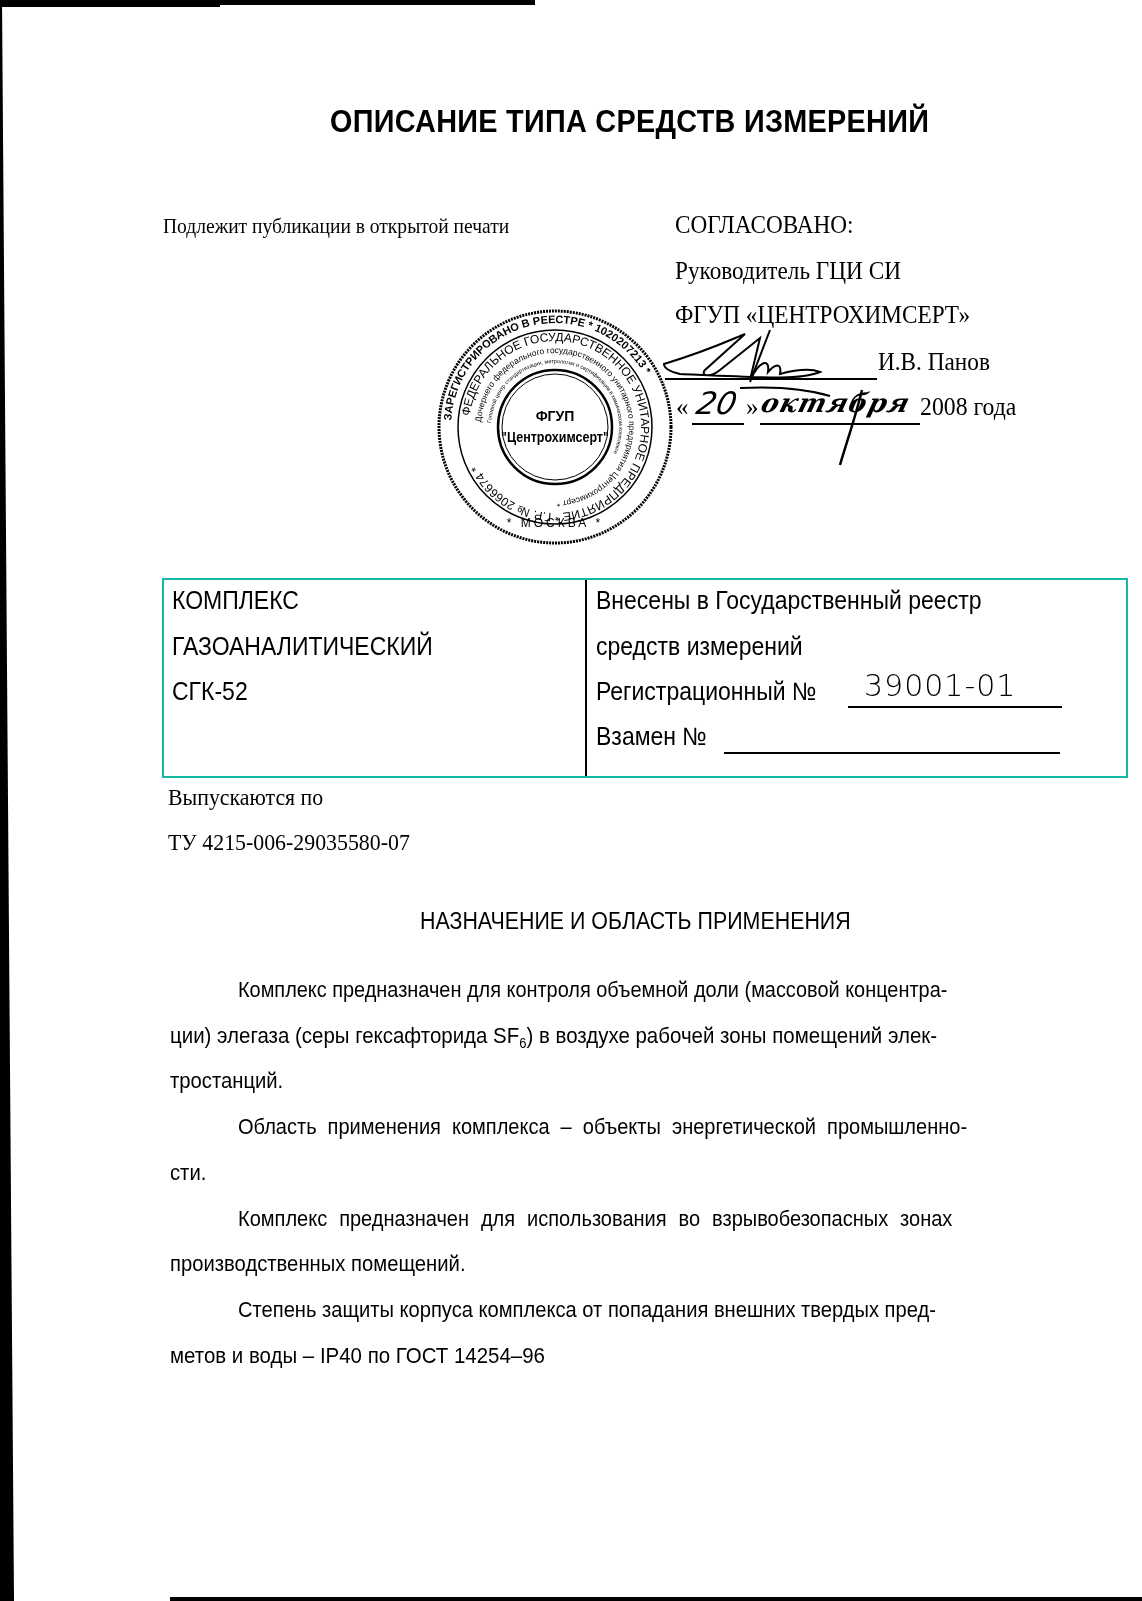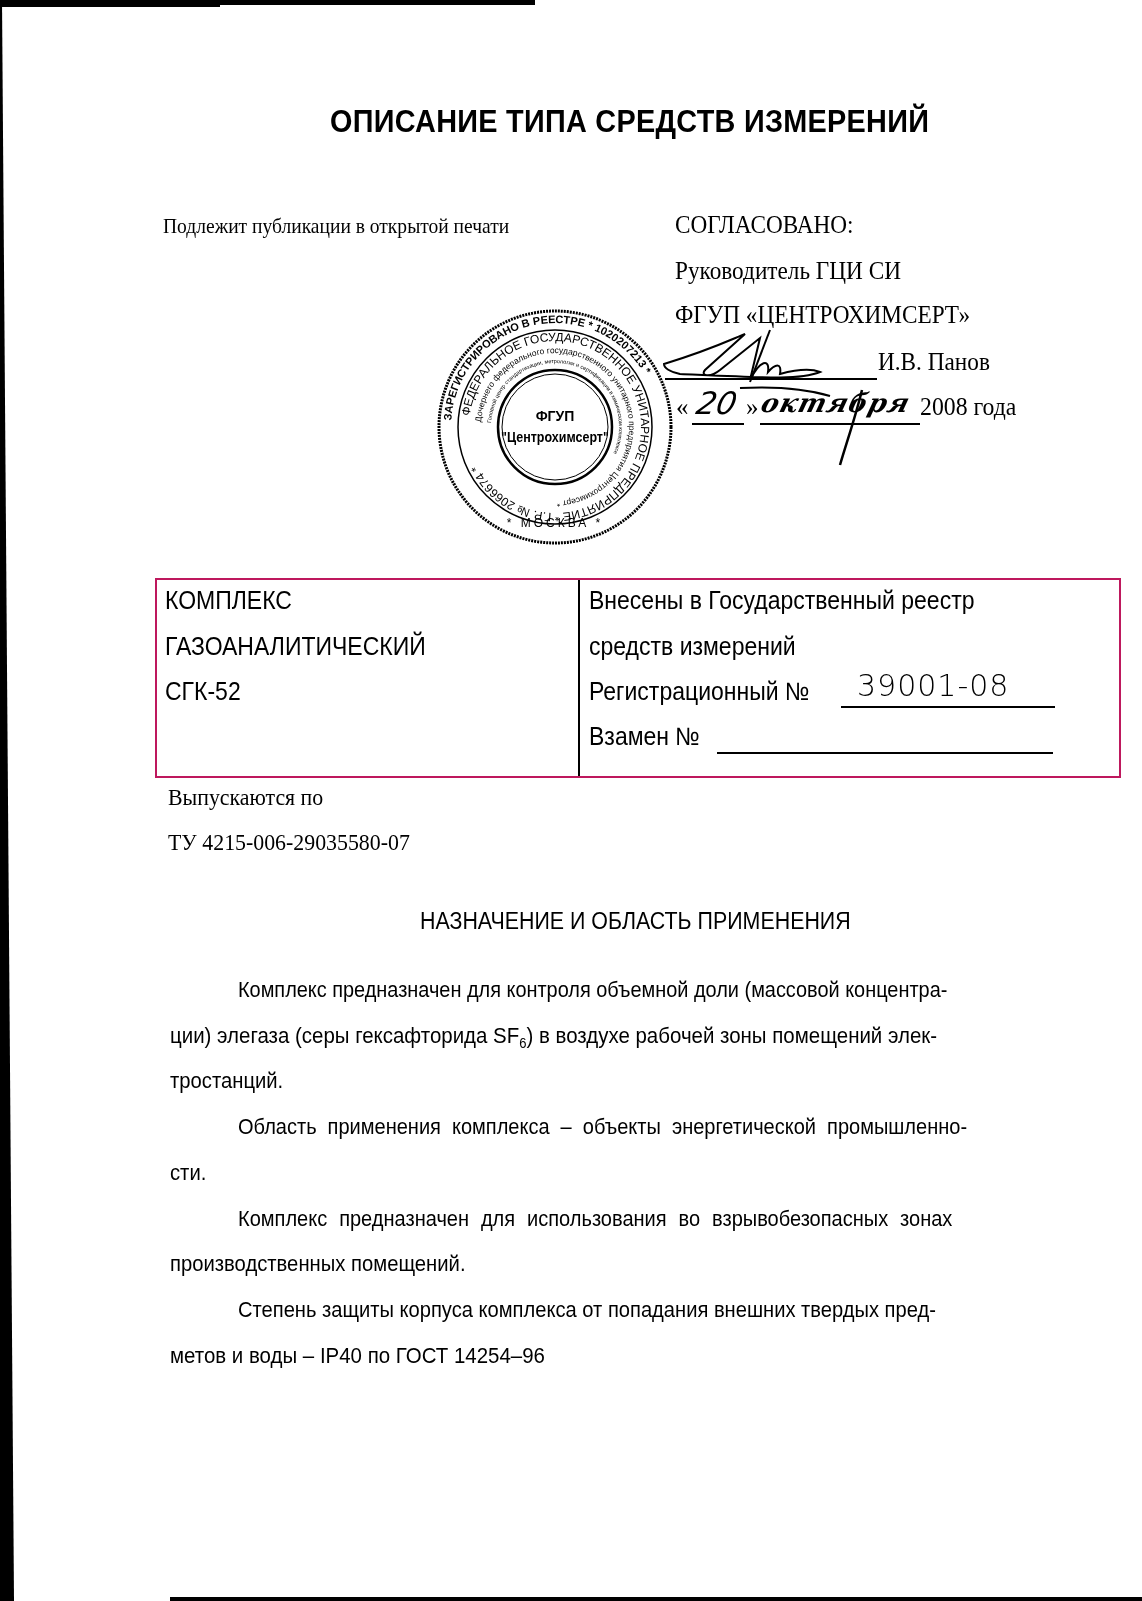--- a/index.html
+++ b/index.html
@@ -31,21 +31,21 @@
     .date-day-line { position: absolute; left: 692px; top: 423px; width: 52px; height: 1.5px; background: #000; }
     .date-day { left: 697px; top: 385px; font-size: 31px; font-style: italic; font-family: "DejaVu Sans", sans-serif; transform: skewX(-12deg); }
     .date-close { left: 746px; top: 393px; font-size: 25px; }
     .date-month-line { position: absolute; left: 760px; top: 423px; width: 160px; height: 1.5px; background: #000; }
     .date-month { left: 762px; top: 388px; font-size: 26px; font-style: italic; font-weight: bold; font-family: "DejaVu Serif", serif; letter-spacing: 1px; transform: skewX(-15deg); }
     .date-year { left: 920px; top: 393px; font-size: 25px; transform: scaleX(0.95); transform-origin: left top; }
 
     .stamp { position: absolute; left: 436px; top: 308px; width: 238px; height: 238px; }
     .signature { position: absolute; left: 650px; top: 320px; width: 260px; height: 160px; }
 
-    .reg-table { position: absolute; left: 155px; top: 578px; width: 966px; height: 200px; border: 2px solid #be185d; box-sizing: border-box; }
+    .reg-table { position: absolute; left: 162px; top: 578px; width: 966px; height: 200px; border: 2px solid #14b8a6; box-sizing: border-box; }
     .reg-divider { position: absolute; left: 421px; top: 0; width: 1.5px; height: 100%; background: #000; }
     .cell-text { position: absolute; font-size: 25px; transform: scaleX(0.92); transform-origin: left top; }
     .left-cell .cell-text { left: 8px; }
     .right-cell .cell-text { left: 432px; }
     .r1 { top: 6px; } .r2 { top: 52px; } .r3 { top: 97px; } .r4 { top: 142px; }
     .reg-line { position: absolute; height: 2px; background: #000; }
     .reg-num { position: absolute; left: 700px; top: 88px; font-size: 30px; font-family: "DejaVu Sans", sans-serif; font-weight: 300; letter-spacing: 1px; }
 
     .prod-l1 { left: 168px; top: 785px; font-size: 23px; transform: scaleX(0.95); transform-origin: left top; }
     .prod-l2 { left: 168px; top: 830px; font-size: 23px; transform: scaleX(0.95); transform-origin: left top; }
@@ -122,21 +122,21 @@
   <div class="left-cell">
     <div class="cell-text r1">КОМПЛЕКС</div>
     <div class="cell-text r2">ГАЗОАНАЛИТИЧЕСКИЙ</div>
     <div class="cell-text r3">СГК-52</div>
   </div>
   <div class="right-cell">
     <div class="cell-text r1">Внесены в Государственный реестр</div>
     <div class="cell-text r2">средств измерений</div>
     <div class="cell-text r3">Регистрационный  №</div>
     <div class="reg-line" style="left:684px; top:126px; width:214px;"></div>
-    <div class="reg-num">39001-08</div>
+    <div class="reg-num">39001-01</div>
     <div class="cell-text r4">Взамен №</div>
     <div class="reg-line" style="left:560px; top:172px; width:336px;"></div>
   </div>
 </div>
 
 <div class="abs serif prod-l1">Выпускаются по</div>
 <div class="abs serif prod-l2">ТУ 4215-006-29035580-07</div>
 
 <div class="abs sans section-heading">НАЗНАЧЕНИЕ И ОБЛАСТЬ ПРИМЕНЕНИЯ</div>
 

